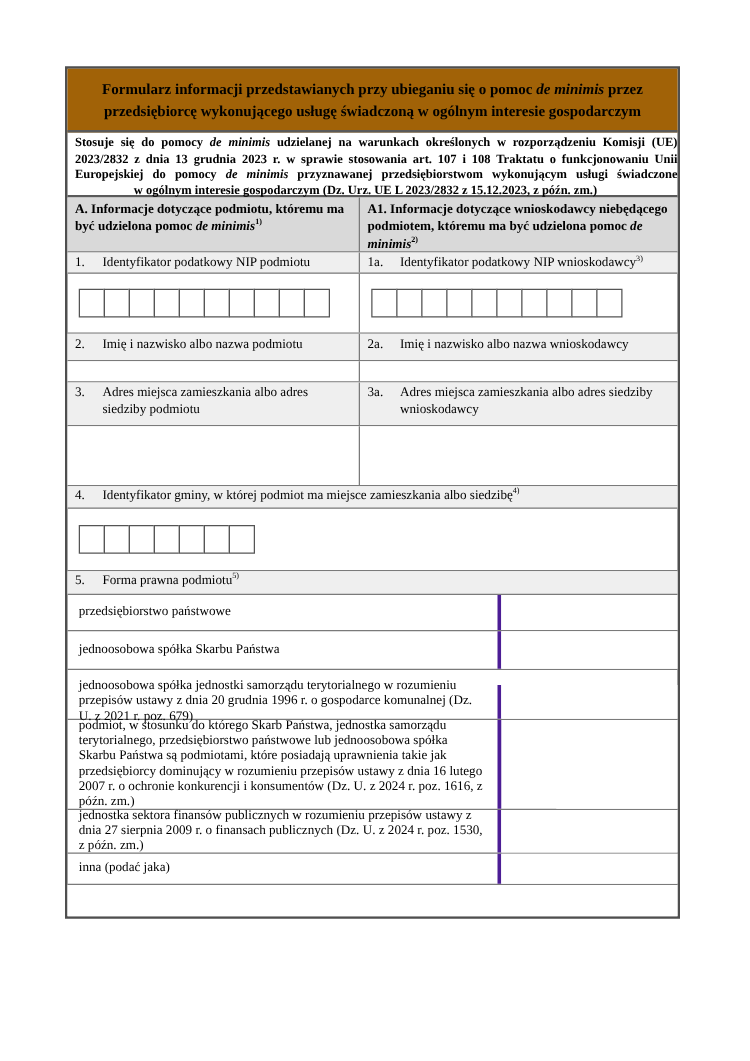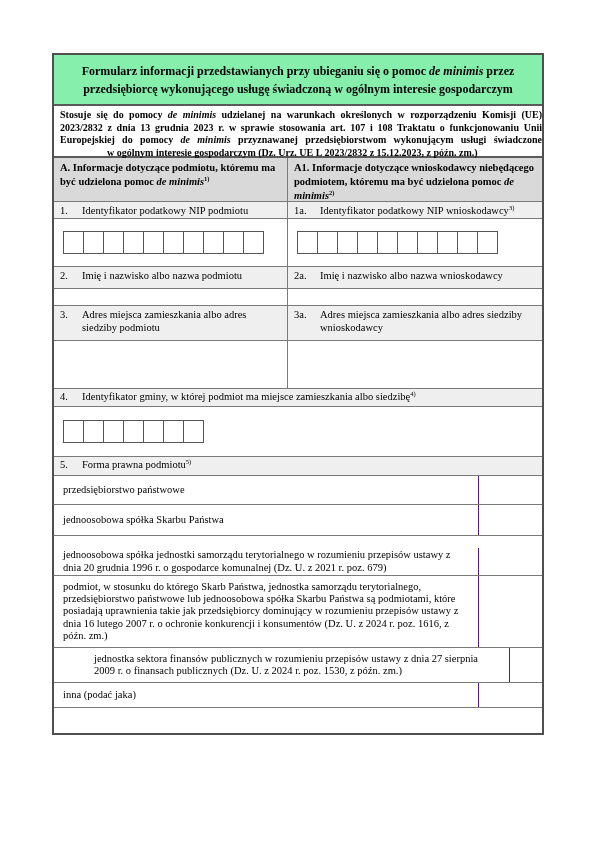--- a/index.html
+++ b/index.html
@@ -9,21 +9,21 @@
     -webkit-font-smoothing:antialiased;
   }
   .form{
     position:absolute;left:52px;top:53px;width:492px;
     box-sizing:border-box;border:2px solid #4f4f4f;background:#fff;
   }
   .row{box-sizing:border-box;border-bottom:1px solid #7a7a7a;position:relative;display:flex;}
   .row:last-child{border-bottom:none;}
   
   .title-row{
-    height:51px;background:#86efac;display:block;text-align:center;
+    height:51px;background:#a16207;display:block;text-align:center;
     font-weight:bold;font-size:12px;line-height:17.5px;padding-top:8px;
     border-bottom:2px solid #5a5a5a;
   }
   .intro-row{
     height:52px;display:block;font-weight:bold;font-size:10px;
     line-height:12.6px;padding:3px 0 0 6px;border-bottom:2px solid #5a5a5a;
   }
   .intro-line{text-align:justify;text-align-last:justify;}
   .intro-line:last-child{text-align-last:left;margin-left:47px;}
   .ab-header{height:44px;background:#d9d9d9;font-weight:bold;font-size:10.5px;line-height:13.8px;}
@@ -42,24 +42,24 @@
     box-sizing:border-box;width:21px;height:23px;background:#fff;
     border:1px solid #555;margin-left:-1px;
   }
   .box:first-child{margin-left:0;}
   .empty-pair{background:#fff;}
   .e17{height:17px;}.e48{height:48px;}
   .full-label{background:#efefef;font-size:10.5px;line-height:12.5px;display:flex;padding:2px 5px 0 6px;}
   .f18{height:18px;}.f19{height:19px;}
   .gmina-row{height:50px;display:flex;align-items:center;padding-left:6px;}
   .opt-row{font-size:10.5px;line-height:12.3px;}
-  .opt-text{box-sizing:border-box;width:425px;border-right:1px solid #4c1d95;
+  .opt-text{box-sizing:border-box;width:347px;border-right:3px solid #4c1d95;
     display:flex;align-items:center;padding:2px 8px 2px 9px;}
   .opt-check{flex:1;background:#fff;}
-  .o29{height:29px;}.o31{height:31px;}.o28{height:28px;margin-top:12px;}.o72{height:72px;gap:44px;}.o35{height:35px;padding-left:31px;}.o25{height:25px;text-align:right;}
+  .o29{height:29px;}.o31{height:31px;}.o28{height:28px;margin-top:12px;}.o72{height:72px;gap:44px;}.o35{height:35px;}.o25{height:25px;text-align:right;}
   .bottom-empty{height:25px;background:#fff;}
   sup{font-size:0.62em;line-height:0;vertical-align:super;}
   i{font-style:italic;}
 </style>
 </head>
 <body>
 
 <div class="form">
 
   <div class="row title-row">

